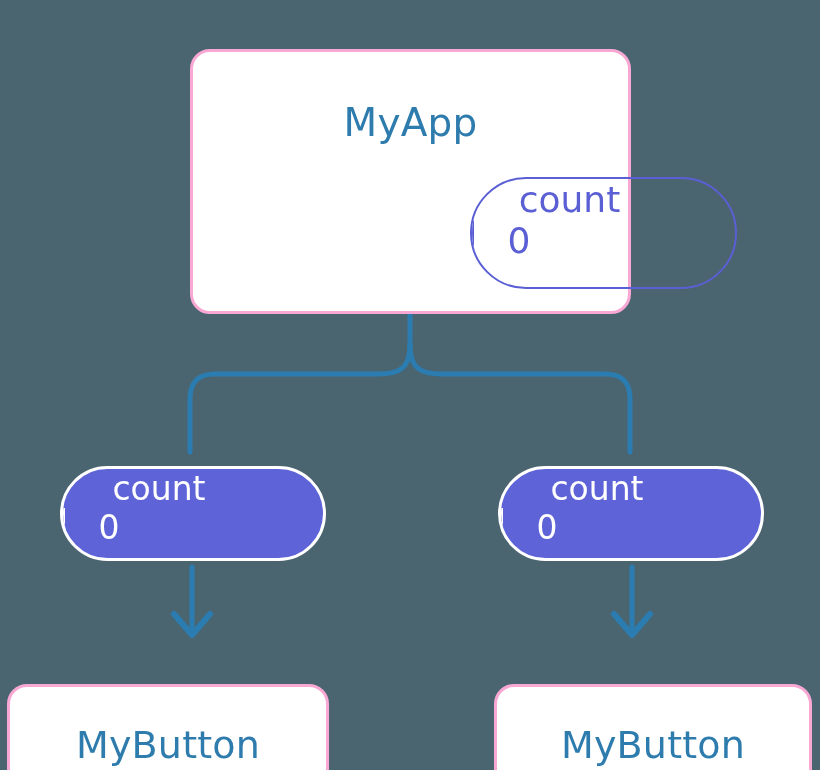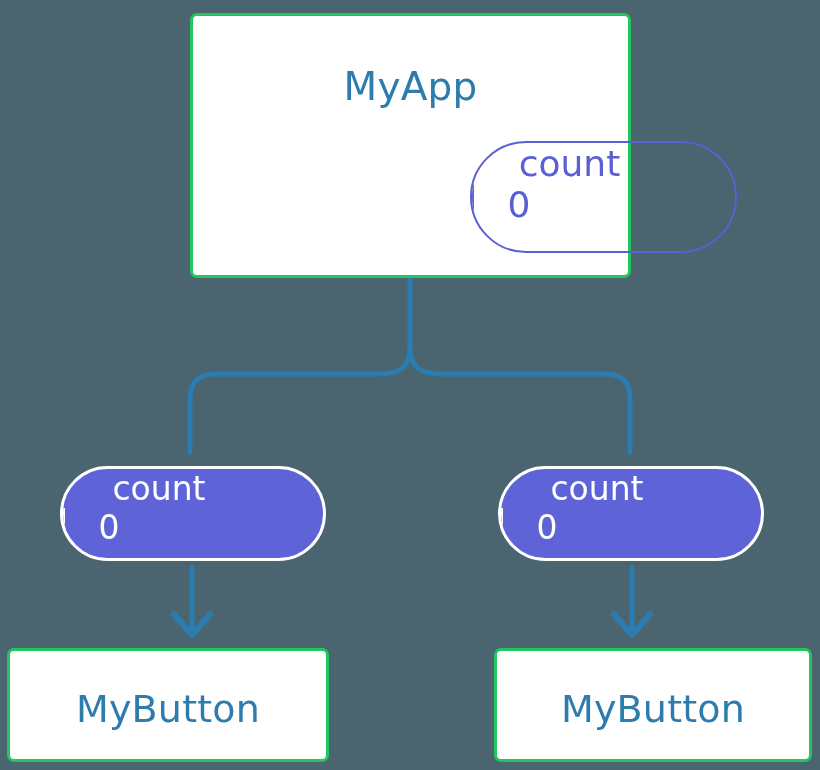--- a/index.html
+++ b/index.html
@@ -28,23 +28,24 @@
     top: 0;
     width: 820px;
     height: 770px;
     pointer-events: none;
   }
 
   
   .component-box {
     position: absolute;
     background: #ffffff;
-    border: 3px solid #22c55e;
-    border-radius: 7px;
+    border: 3px solid #f9a8d4;
+    border-radius: 20px;
     box-sizing: border-box;
+    margin-top: 36px;
   }
   .component-title {
     position: absolute;
     left: 0;
     right: 0;
     text-align: center;
     color: #2e7cad;
     font-weight: 400;
     letter-spacing: 0.2px;
     white-space: nowrap;

